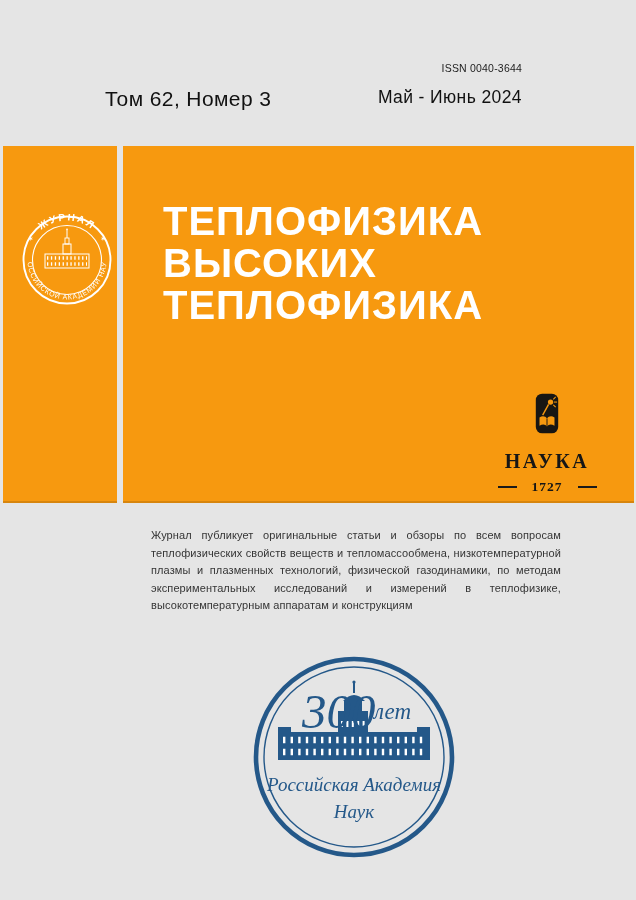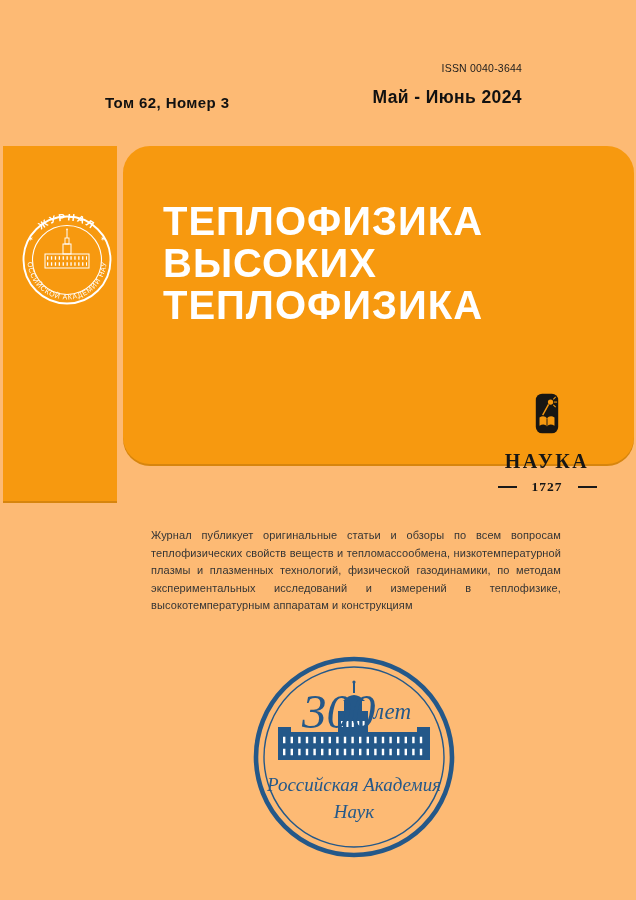--- a/index.html
+++ b/index.html
@@ -1,28 +1,28 @@
 <!DOCTYPE html>
 <html><head>
 <meta charset="utf-8">
 <style>
   html,body{margin:0;padding:0;background:#ffffff;}
-  .page{position:relative;width:636px;height:900px;background:#fdba74;overflow:hidden;
+  .page{position:relative;width:636px;height:900px;background:#e5e5e5;overflow:hidden;
         font-family:"Liberation Sans",sans-serif;}
 
   
   .issn{position:absolute;top:62px;right:114px;font-size:10.5px;color:#1d1d1d;letter-spacing:0.2px;}
-  .volume{position:absolute;top:94px;left:105px;font-size:15px;font-weight:bold;color:#111;letter-spacing:0.4px;}
-  .period{position:absolute;top:87px;right:114px;font-size:17.5px;font-weight:bold;color:#111;letter-spacing:0.4px;}
+  .volume{position:absolute;top:87px;left:105px;font-size:21px;font-weight:normal;color:#111;letter-spacing:0.4px;}
+  .period{position:absolute;top:87px;right:114px;font-size:17.5px;font-weight:normal;color:#111;letter-spacing:0.4px;}
 
   
   .strip{position:absolute;left:3px;top:146px;width:114px;height:357px;
          box-shadow:inset 0 -2px 0 rgba(0,0,0,0.13);}
-  .main{position:absolute;left:123px;top:146px;width:511px;height:320px;
-        box-shadow:inset 0 -2px 0 rgba(0,0,0,0.13);border-radius:27px;}
+  .main{position:absolute;left:123px;top:146px;width:511px;height:357px;
+        box-shadow:inset 0 -2px 0 rgba(0,0,0,0.13);}
   .seal{position:absolute;left:18px;top:68px;width:92px;height:92px;}
 
   .title{position:absolute;left:40px;top:54px;color:#ffffff;font-weight:bold;
          font-size:40px;line-height:42px;letter-spacing:1px;white-space:nowrap;}
 
   .pub{position:absolute;left:364px;top:247px;width:120px;text-align:center;color:#161616;}
   .pub .emblem{display:block;margin:0 auto;width:24px;height:41px;}
   .pub .pubname{font-family:"Liberation Serif",serif;font-weight:bold;font-size:20px;
                 letter-spacing:2.5px;margin-top:16px;}
   .pub .yearrow{display:flex;align-items:center;justify-content:center;gap:15px;margin-top:6px;}

